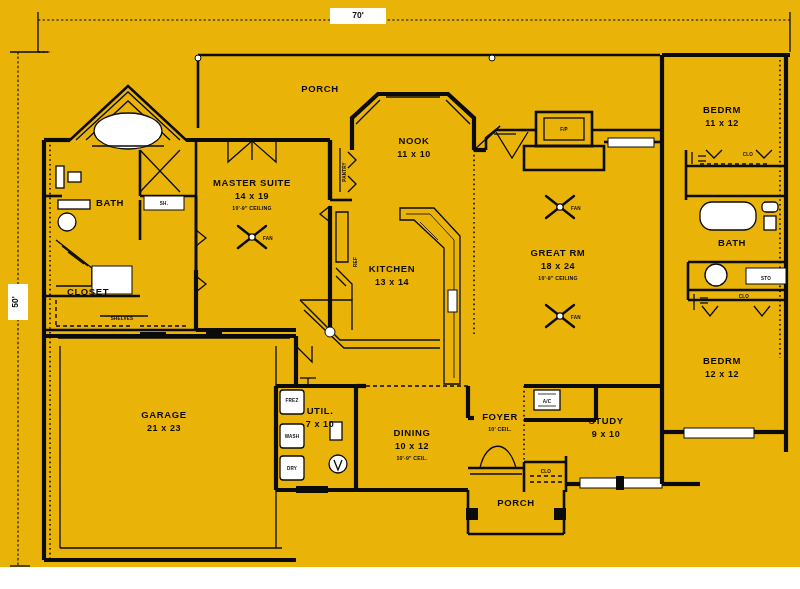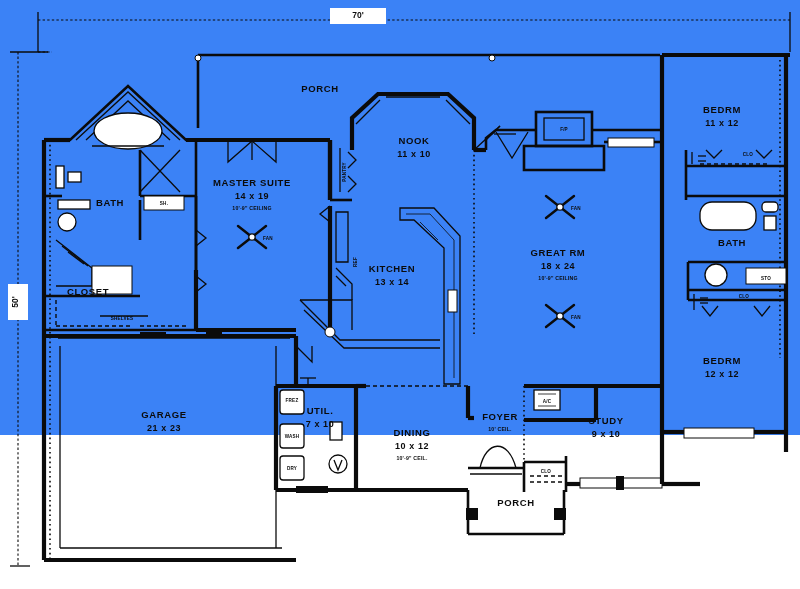--- a/index.html
+++ b/index.html
@@ -1,18 +1,18 @@
 <!DOCTYPE html>
 <html><head>
 <meta charset="utf-8">
 <style>
   html,body{margin:0;padding:0;background:#ffffff;}
   body{width:800px;height:589px;overflow:hidden;
        font-family:"Liberation Sans", sans-serif;}
-  #plan-root{position:relative;width:800px;height:435px;background:#3b82f6;}
+  #plan-root{position:relative;width:800px;height:567px;background:#eab308;}
   svg{display:block;}
   .rm-label{font-family:"Liberation Sans", sans-serif;font-weight:bold;
             fill:#0b0b0b;text-anchor:middle;letter-spacing:0.6px;}
   .rm-name{font-size:9.5px;}
   .rm-dim{font-size:9px;}
   .rm-ceil{font-size:5.2px;letter-spacing:0.2px;}
   .tiny{font-size:4.6px;font-weight:bold;fill:#0b0b0b;text-anchor:middle;
         font-family:"Liberation Sans", sans-serif;letter-spacing:0.2px;}
   .dimtext{font-size:8.5px;font-weight:bold;fill:#0b0b0b;text-anchor:middle;
            font-family:"Liberation Sans", sans-serif;}

